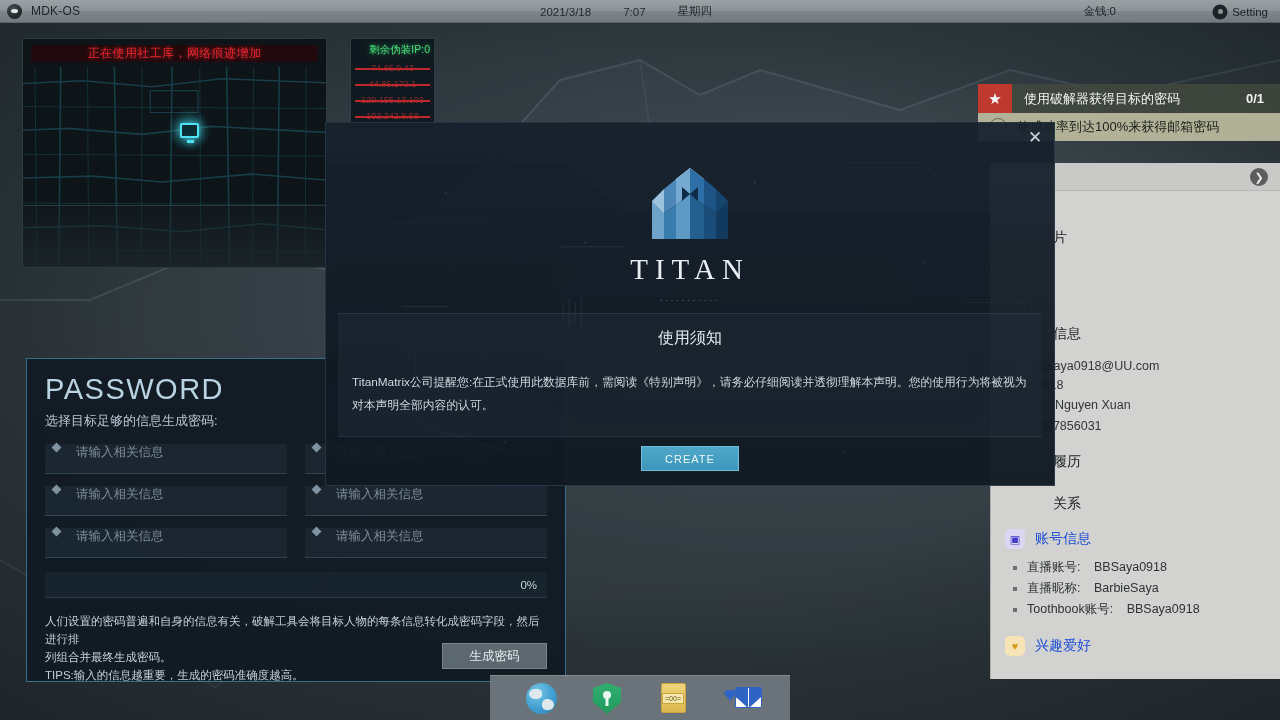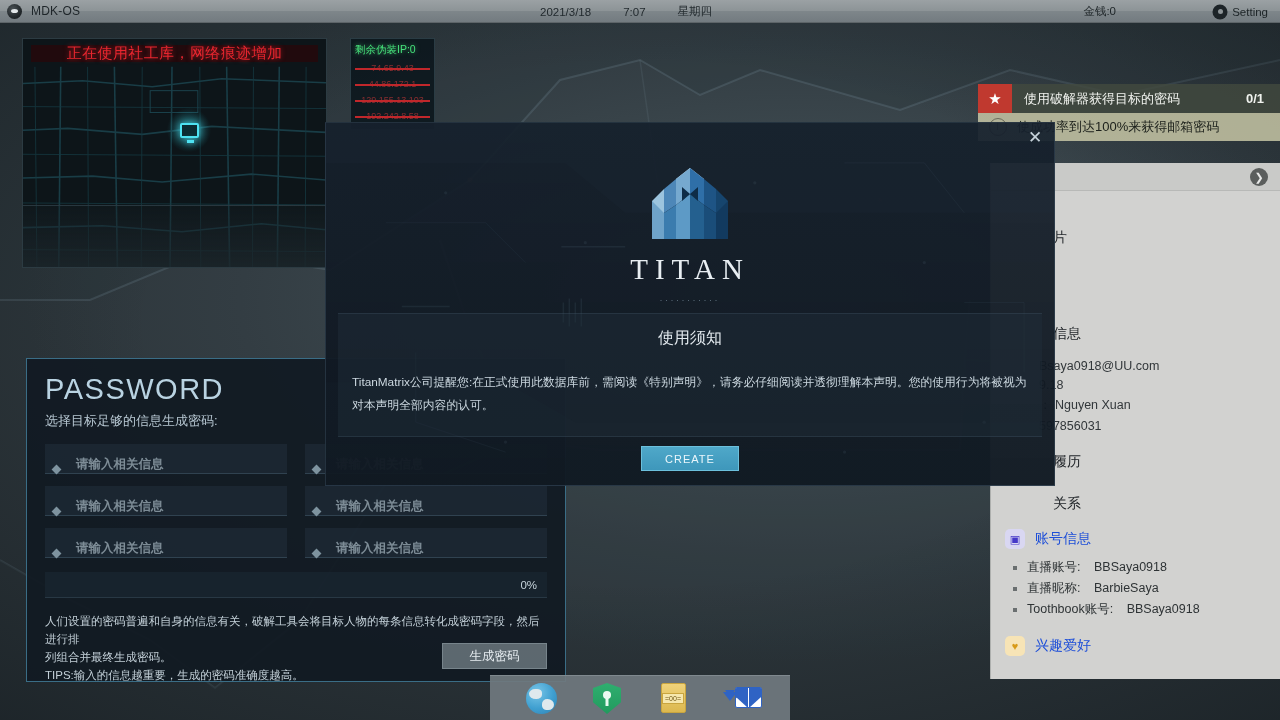--- a/index.html
+++ b/index.html
@@ -89,21 +89,21 @@
     z-index: 20;
   }
   .mapwidget .grid {
     position: absolute; inset: 0;
     opacity: .85;
   }
   .mapwidget .warnbar {
     position: absolute; left: 8px; top: 6px; right: 8px; height: 17px;
     background: rgba(40,8,10,.78);
     display: flex; align-items: center; justify-content: center;
-    font-size: 15px; color: #e8262f;
+    font-size: 12px; color: #e8262f;
     letter-spacing: .4px;
     text-shadow: 0 0 5px rgba(232,38,47,.7);
   }
   .mapwidget .node {
     position: absolute; left: 152px; top: 78px;
     width: 28px; height: 26px;
     display: flex; align-items: center; justify-content: center;
   }
   .mapwidget .node .glow {
     position: absolute; width: 46px; height: 46px; border-radius: 50%;
@@ -129,21 +129,21 @@
   
   .ippanel {
     position: absolute; left: 350px; top: 38px;
     width: 85px; height: 92px;
     background: rgba(9,20,26,.82);
     border: 1px solid #2a3c44;
     padding: 4px 4px 0 4px;
     z-index: 21;
   }
   .ippanel .iptitle {
-    font-size: 10.5px; color: #46e07a; text-align: left;
+    font-size: 10.5px; color: #46e07a; text-align: right;
     text-shadow: 0 0 5px rgba(70,224,122,.6);
     margin-bottom: 3px;
   }
   .ippanel .iprow {
     font-size: 9px; color: #8b2e30;
     text-align: center;
     position: relative;
     line-height: 16px;
     height: 16px;
   }
@@ -261,23 +261,22 @@
   .pwpanel .pw-sub {
     font-size: 13px; color: #b8c8d3; margin-top: 6px; margin-bottom: 14px;
   }
   .pw-fields {
     display: grid; grid-template-columns: 1fr 1fr; gap: 12px 18px;
   }
   .pw-field {
     height: 30px;
     background: rgba(32,45,58,.62);
     border-bottom: 1px solid rgba(90,120,140,.35);
-    display: flex; align-items: flex-end;
+    display: flex; align-items: flex-start;
     padding-left: 8px;
-    font-weight: bold;
   }
   .pw-field .dia {
     width: 7px; height: 7px; background: #7e939f;
     transform: rotate(45deg); flex: none; margin-right: 16px;
   }
   .pw-field .ph { font-size: 12.5px; color: #7d8c96; }
   .pw-progress {
     margin-top: 14px; height: 26px;
     background: rgba(26,38,50,.7);
     display: flex; align-items: center; justify-content: flex-end;

